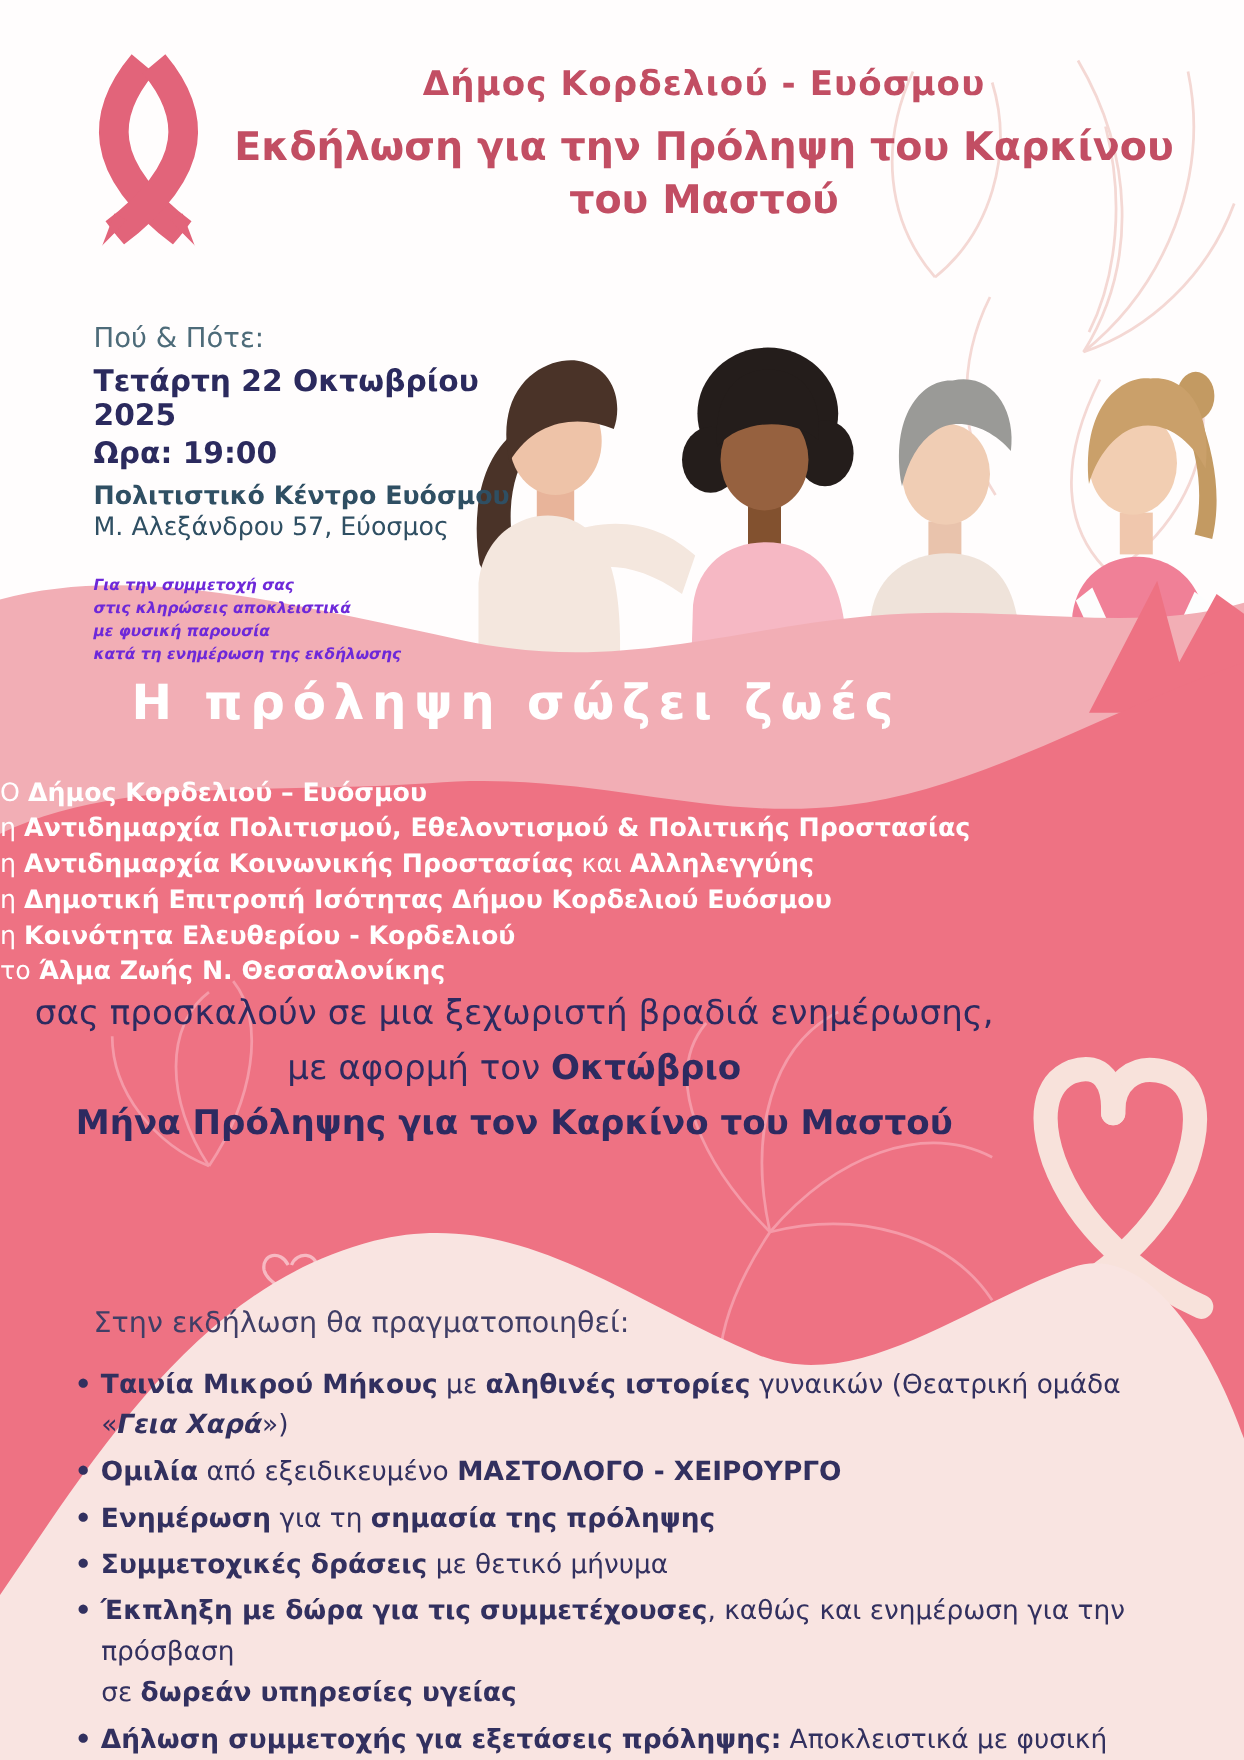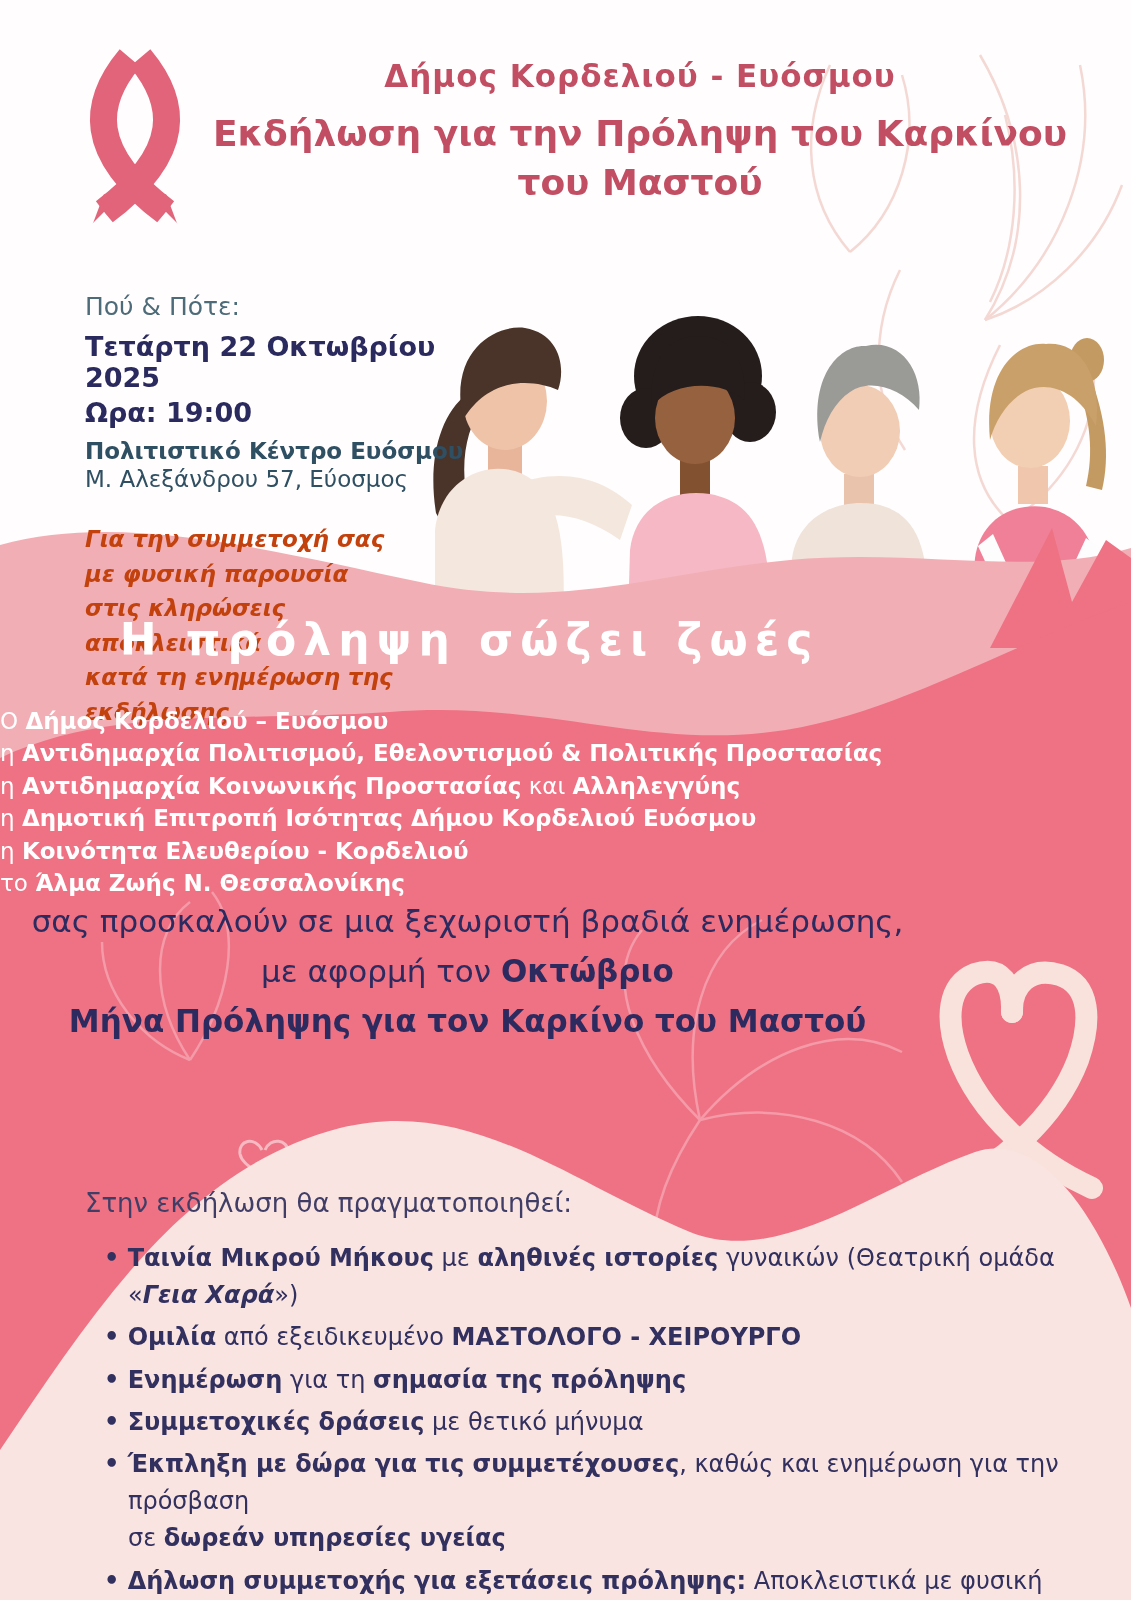--- a/index.html
+++ b/index.html
@@ -20,42 +20,42 @@
   .title2{font-size:36px;font-weight:bold;line-height:1.35;}
   .ribbon-icon{position:absolute;left:58px;top:40px;z-index:2;}
 
   
   .when-where{left:85px;top:292px;width:380px;}
   .ww-label{font-size:25px;color:#4d6b79;margin-bottom:10px;}
   .ww-date{font-size:27px;font-weight:bold;color:#2b2a5e;margin-bottom:4px;}
   .ww-time{font-size:27px;font-weight:bold;color:#2b2a5e;margin-bottom:10px;}
   .ww-venue{font-size:23px;font-weight:bold;color:#2f4f63;margin-bottom:2px;}
   .ww-address{font-size:23px;color:#2f4f63;margin-bottom:30px;}
-  .ww-note div{font-size:23px;font-weight:bold;font-style:italic;color:#c2410c;line-height:1.5;}
+  .ww-note div{font-size:14px;font-weight:bold;font-style:italic;color:#6d28d9;line-height:1.5;}
 
   
   .tagline{left:0;top:614px;width:939px;text-align:center;color:#ffffff;
     font-size:44px;font-weight:bold;letter-spacing:7px;}
 
   
   .organizers{left:0;top:704px;width:1131px;text-align:left;color:#ffffff;
     list-style:none;margin:0;padding:0;}
   .organizers li{font-size:23px;line-height:1.28;margin:3px 0;}
 
   
   .invitation{left:0;top:896px;width:935px;text-align:center;color:#2d2a60;
     font-size:31px;line-height:1.62;}
   .inv-quote{font-weight:bold;font-style:italic;}
   .inv-line4{font-weight:bold;}
 
   
   .program-heading{left:85px;top:1188px;width:900px;font-size:26px;color:#403e66;}
   .program-list{left:68px;top:1240px;width:1010px;list-style:none;margin:0;padding:0;
     color:#32305f;font-size:24px;line-height:1.55;}
-  .program-list li{padding-left:24px;text-indent:-24px;margin-bottom:5px;margin-left:36px;}
+  .program-list li{padding-left:24px;text-indent:-24px;margin-bottom:5px;}
   .bullet{font-weight:bold;}
 </style>
 </head>
 <body>
 
 <div class="poster">
 
   <svg class="bg" viewBox="0 0 1131 1600" aria-hidden="true">
     <rect x="0" y="0" width="1131" height="1600" fill="#fffdfd"></rect>
 
@@ -155,22 +155,22 @@
   </header>
 
   <section class="layer when-where">
     <div class="ww-label">Πού &amp; Πότε:</div>
     <div class="ww-date">Τετάρτη 22 Οκτωβρίου 2025</div>
     <div class="ww-time">Ωρα: 19:00</div>
     <div class="ww-venue">Πολιτιστικό Κέντρο Ευόσμου</div>
     <div class="ww-address">Μ. Αλεξάνδρου 57, Εύοσμος</div>
     <div class="ww-note" id="note-lines">
         <div>Για την συμμετοχή σας</div>
+        <div>στις κληρώσεις αποκλειστικά</div>
         <div>με φυσική παρουσία</div>
-        <div>στις κληρώσεις αποκλειστικά</div>
         <div>κατά τη ενημέρωση της εκδήλωσης</div>
       </div>
   </section>
 
   <div class="layer tagline">Η πρόληψη σώζει ζωές</div>
 
   <ul class="layer organizers" id="organizers">
       <li><span>Ο </span><span class="b">Δήμος Κορδελιού – Ευόσμου</span></li>
       <li><span>η </span><span class="b">Αντιδημαρχία Πολιτισμού, Εθελοντισμού &amp; Πολιτικής Προστασίας</span></li>
       <li><span>η </span><span class="b">Αντιδημαρχία Κοινωνικής Προστασίας</span><span> και </span><span class="b">Αλληλεγγύης</span></li>

